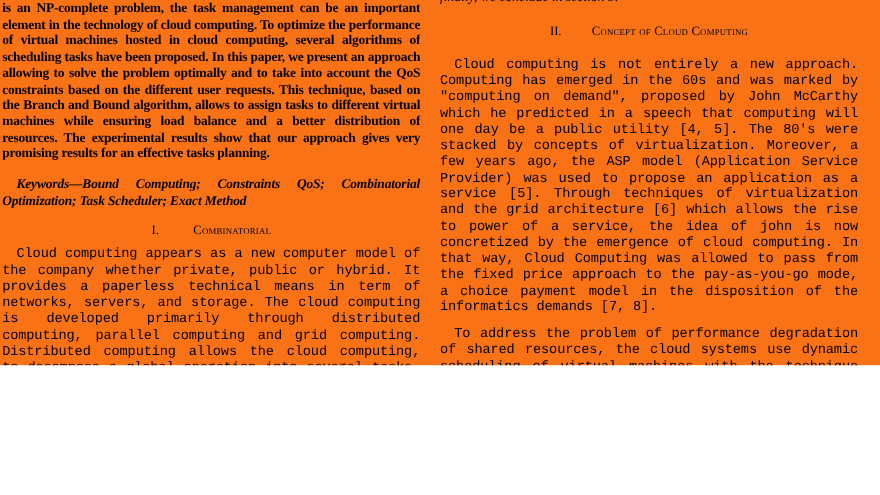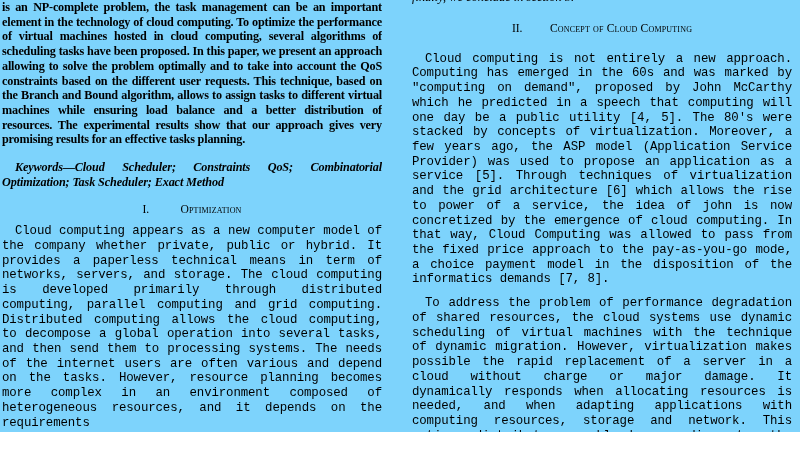--- a/index.html
+++ b/index.html
@@ -12,33 +12,33 @@
     height: 450px;
     overflow: hidden;
     font-family: "Liberation Serif", "DejaVu Serif", serif;
     color: #000000;
     -webkit-font-smoothing: antialiased;
   }
 
   #page {
     position: relative;
     width: 800px;
-    height: 432px;
+    height: 332px;
     overflow: hidden;
-    background: #7dd3fc;
+    background: #f97316;
   }
 
   .col {
     position: absolute;
     top: 0;
     width: 380px;
     overflow: hidden;
   }
   .col-left  { left: 2px;   height: 450px; }
-  .col-right { left: 412px; height: 450px; }
+  .col-right { left: 400px; height: 450px; }
 
   
   .para {
     font-size: 12.4px;
     line-height: 14.72px;
     text-align: justify;
     text-justify: inter-word;
     margin: 0;
     hyphens: none;
     letter-spacing: -0.01em;
@@ -127,26 +127,26 @@
 <body>
 
 <div id="page">
 
   <div class="col col-left">
 
     <p class="abstract-body">is an NP-complete problem, the task management can be an important element in the technology of cloud computing. To optimize the performance of virtual machines hosted in cloud computing, several algorithms of scheduling tasks have been proposed. In this paper, we present an approach allowing to solve the problem optimally and to take into account the QoS constraints based on the different user requests. This technique, based on the Branch and Bound algorithm, allows to assign tasks to different virtual machines while ensuring load balance and a better distribution of resources. The experimental results show that our approach gives very promising results for an effective tasks planning.</p>
 
     <div class="vspace-13"></div>
 
-    <p class="keywords">Keywords—Cloud Scheduler; Constraints QoS; Combinatorial Optimization; Task Scheduler; Exact Method</p>
+    <p class="keywords">Keywords—Bound Computing; Constraints QoS; Combinatorial Optimization; Task Scheduler; Exact Method</p>
 
     <div class="vspace-13"></div>
 
     <div class="sec-head">
-      <span class="num">I.</span><span class="title">Optimization</span>
+      <span class="num">I.</span><span class="title">Combinatorial</span>
     </div>
 
     <div class="vspace-7"></div>
 
     <p class="para indent">Cloud computing appears as a new computer model of the company whether private, public or hybrid. It provides a paperless technical means in term of networks, servers, and storage. The cloud computing is developed primarily through distributed computing, parallel computing and grid computing. Distributed computing allows the cloud computing, to decompose a global operation into several tasks, and then send them to processing systems. The needs of the internet users are often various and depend on the tasks. However, resource planning becomes more complex in an environment composed of heterogeneous resources, and it depends on the requirements</p>
   </div>
 
   <div class="col col-right">
 
     <div class="clipped-top">finally, we conclude in section 5.</div>

